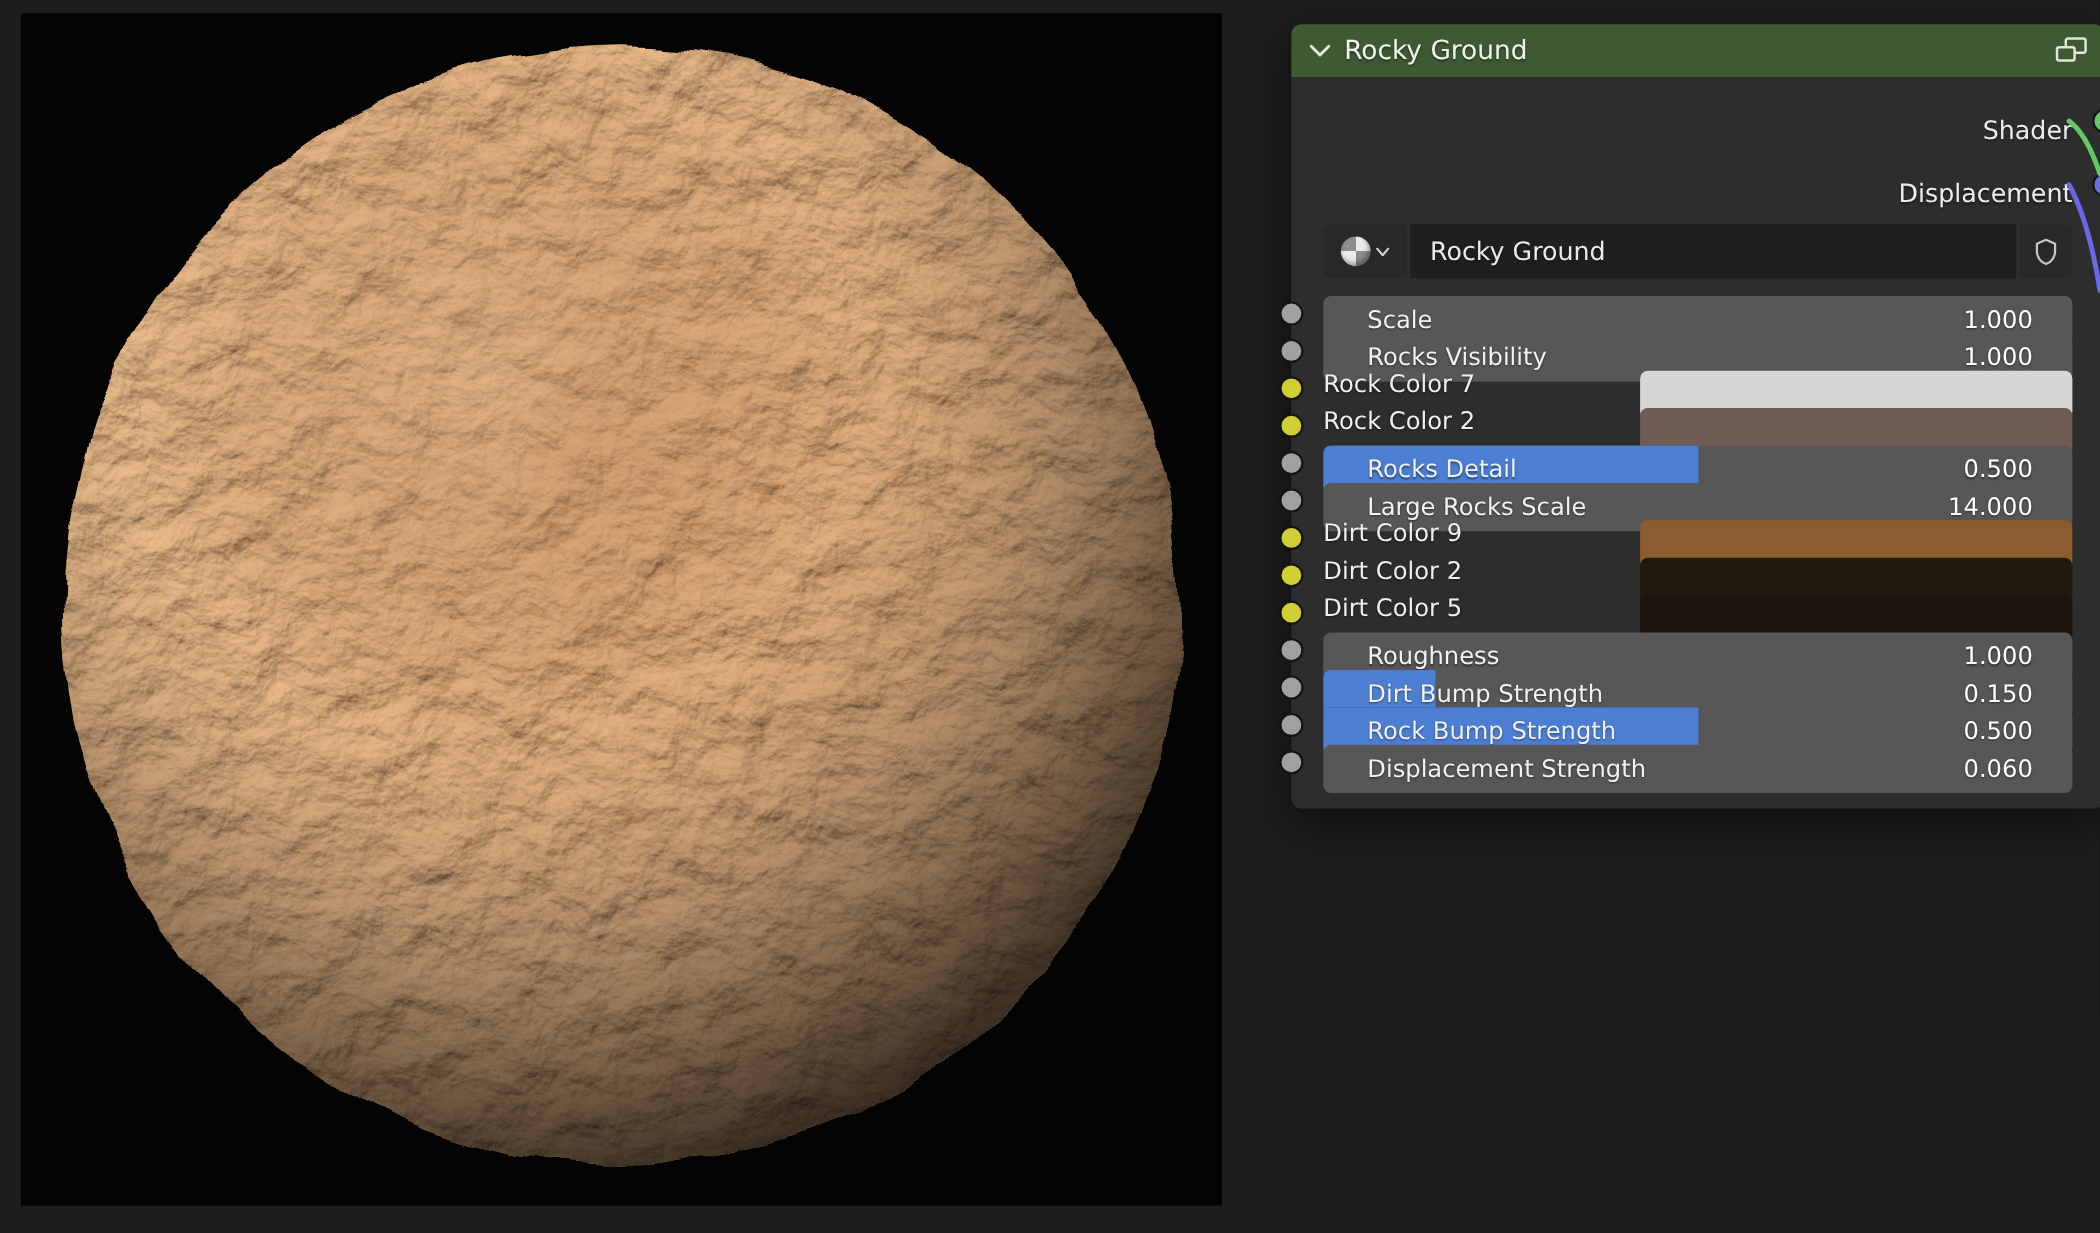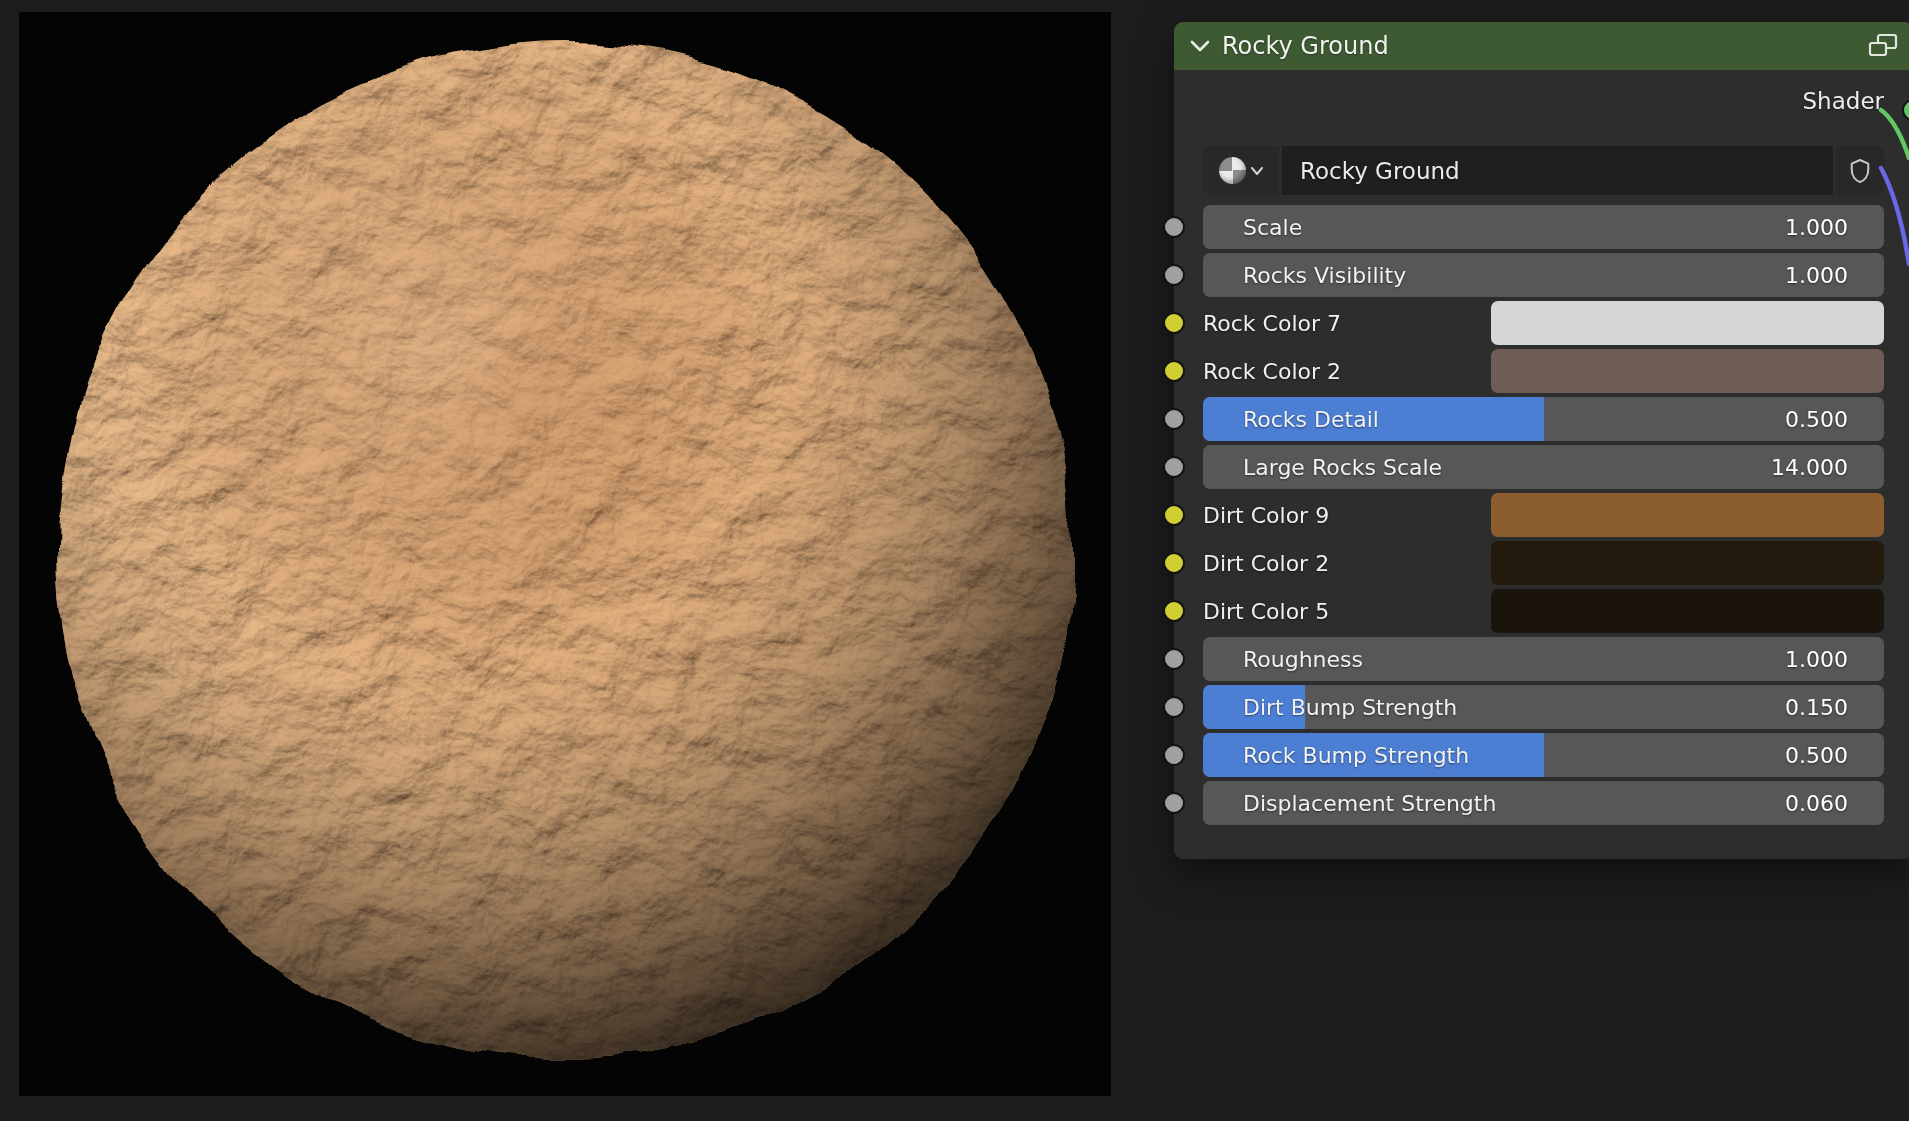--- a/index.html
+++ b/index.html
@@ -37,21 +37,21 @@
   .node-title { font-size: 24px; color: #f1f3ee; text-shadow: 0 1px 2px rgba(0,0,0,.4); }
   .header-spacer { margin-left: auto; }
   .node-body {
     background: #2d2d2d;
     border-radius: 0 0 9px 9px;
     padding: 18px 29px 24px 29px;
   }
 
   .out-row {
     height: 44px; margin-bottom: 14px;
-    display: flex; align-items: flex-start; justify-content: flex-end;
+    display: flex; align-items: flex-end; justify-content: flex-end;
     position: relative;
     font-size: 23px; color: #ececec;
     text-shadow: 0 1px 2px rgba(0,0,0,.45);
   }
 
   .socket {
     position: absolute; width: 22px; height: 22px;
     border-radius: 50%;
     border: 2px solid #141414;
     top: 50%; transform: translateY(-50%);
@@ -81,21 +81,21 @@
     text-shadow: 0 1px 2px rgba(0,0,0,.4);
   }
   .mat-fake {
     width: 48px; background: #282828;
     border-radius: 0 7px 7px 0;
     display: flex; align-items: center; justify-content: center;
     cursor: pointer;
   }
 
   
-  .param-row { height: 32px; margin-bottom: 16px; display: flex; align-items: center; position: relative; }
+  .param-row { height: 32px; margin-bottom: 2px; display: flex; position: relative; }
   .slider {
     flex: 1; height: 44px;
     background: #575757;
     border-radius: 7px;
     position: relative; overflow: hidden;
     display: flex; align-items: center;
     cursor: ew-resize;
   }
   .slider-fill { position: absolute; left: 0; top: 0; bottom: 0; }
   .slider-label {
@@ -167,20 +167,24 @@
       <rect x="3" y="10" width="16" height="12" rx="2" fill="#3e5a33" stroke="#e2e6de" stroke-width="2.2"></rect>
     </svg>
   </div>
 
   <div class="node-body" style="background: rgb(45, 45, 45);">
 
     <div class="out-row">
       <span>Shader</span>
       <span class="socket socket-out" style="background-color: rgb(99, 199, 99);"></span>
     </div>
+    <div class="out-row">
+      <span>Displacement</span>
+      <span class="socket socket-out" style="background-color: rgb(110, 110, 224);"></span>
+    </div>
 
     <div class="material-row">
       <div class="mat-browse">
         <span class="mat-sphere"></span>
         <svg width="12" height="8" viewBox="0 0 12 8">
           <polyline points="1,1 6,7 11,1" fill="none" stroke="#cfcfcf" stroke-width="2" stroke-linecap="round" stroke-linejoin="round"></polyline>
         </svg>
       </div>
       <div class="mat-name">
         <span>Rocky Ground</span>

